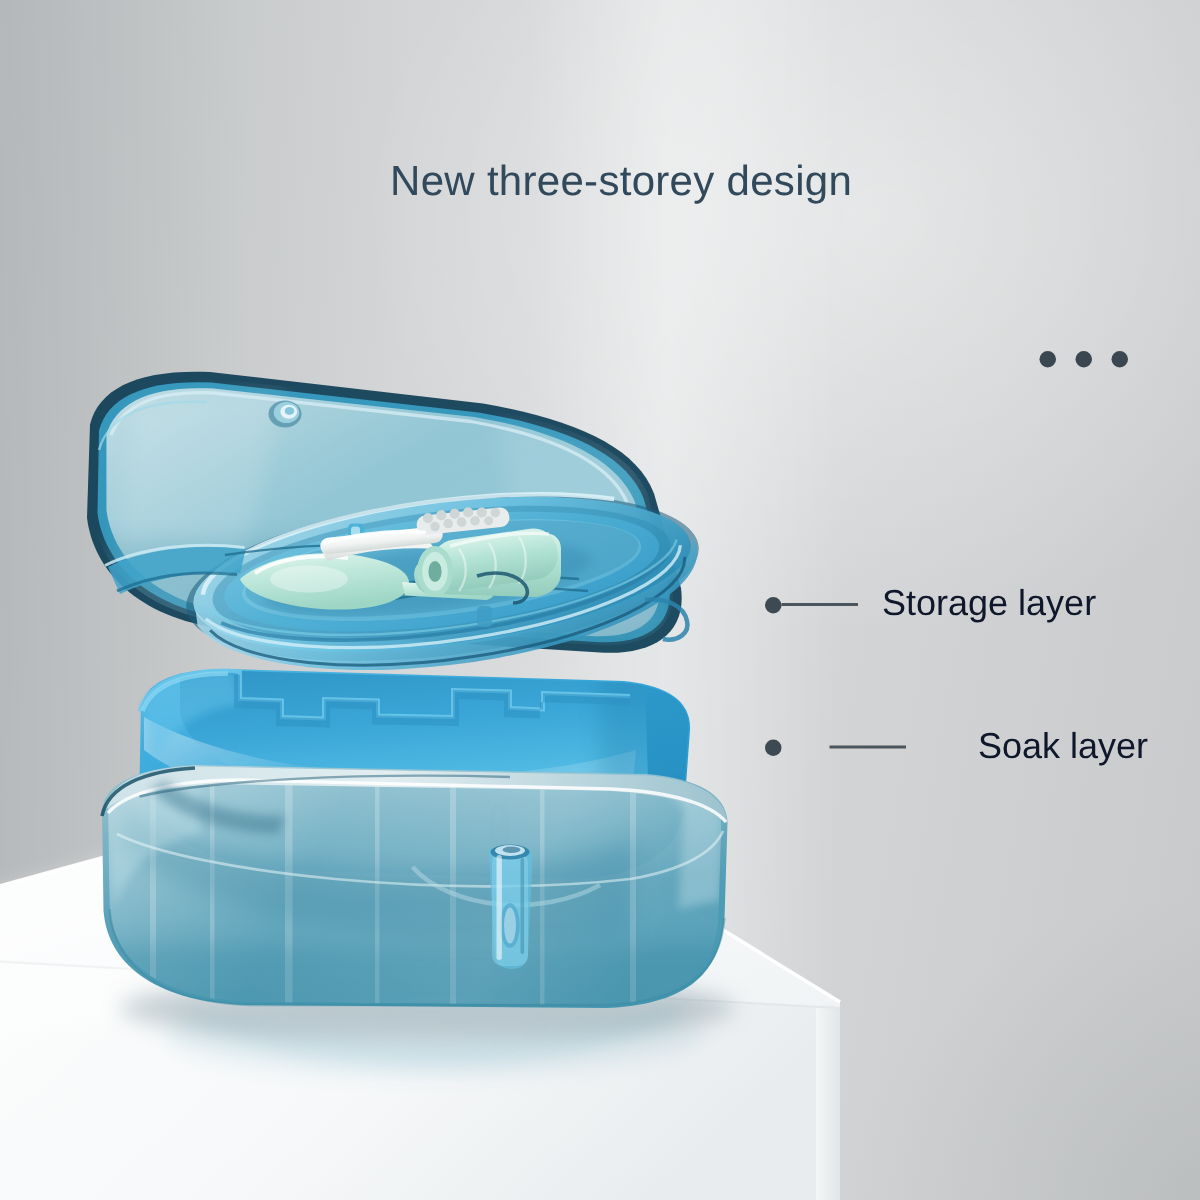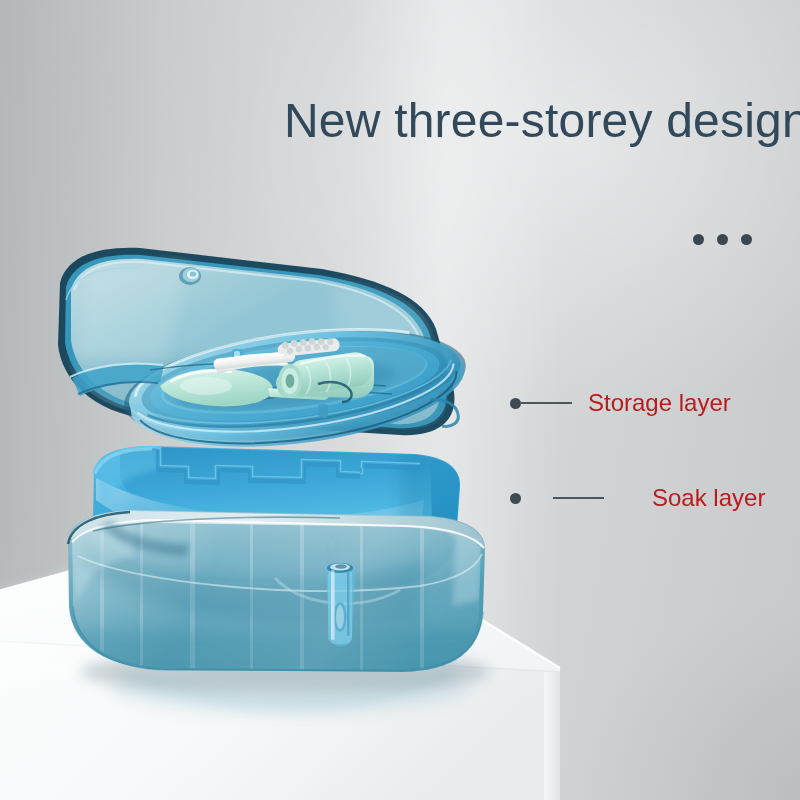--- a/index.html
+++ b/index.html
@@ -44,24 +44,24 @@
     right: 0;
     bottom: 0;
     width: 40%;
     height: 35%;
     background: radial-gradient(ellipse 100% 100% at 100% 100%, rgba(160,164,166,0.30), rgba(160,164,166,0) 72%);
   }
 
   
   .headline {
     position: absolute;
-    left: 284px;
+    left: 260px;
     top: 97px;
     width: 510px;
-    font-size: 48px;
+    font-size: 28px;
     line-height: 48px;
     font-weight: 400;
     letter-spacing: 0.2px;
     color: #31495b;
     white-space: nowrap;
   }
 
   
   .dots {
     position: absolute;
@@ -95,21 +95,21 @@
   .callout .cline {
     width: 51px;
     height: 2px;
     background: #4a555d;
     flex: 0 0 auto;
   }
   .callout .clabel {
     margin-left: 16px;
     font-size: 24px;
     line-height: 26px;
-    color: #b91c1c;
+    color: #0f172a;
     white-space: nowrap;
   }
   #callout-storage { left: 510px; top: 390px; }
   #callout-soak    { left: 510px; top: 485px; gap: 32px; }
 
   
   #product {
     position: absolute;
     left: 0;
     top: 0;

